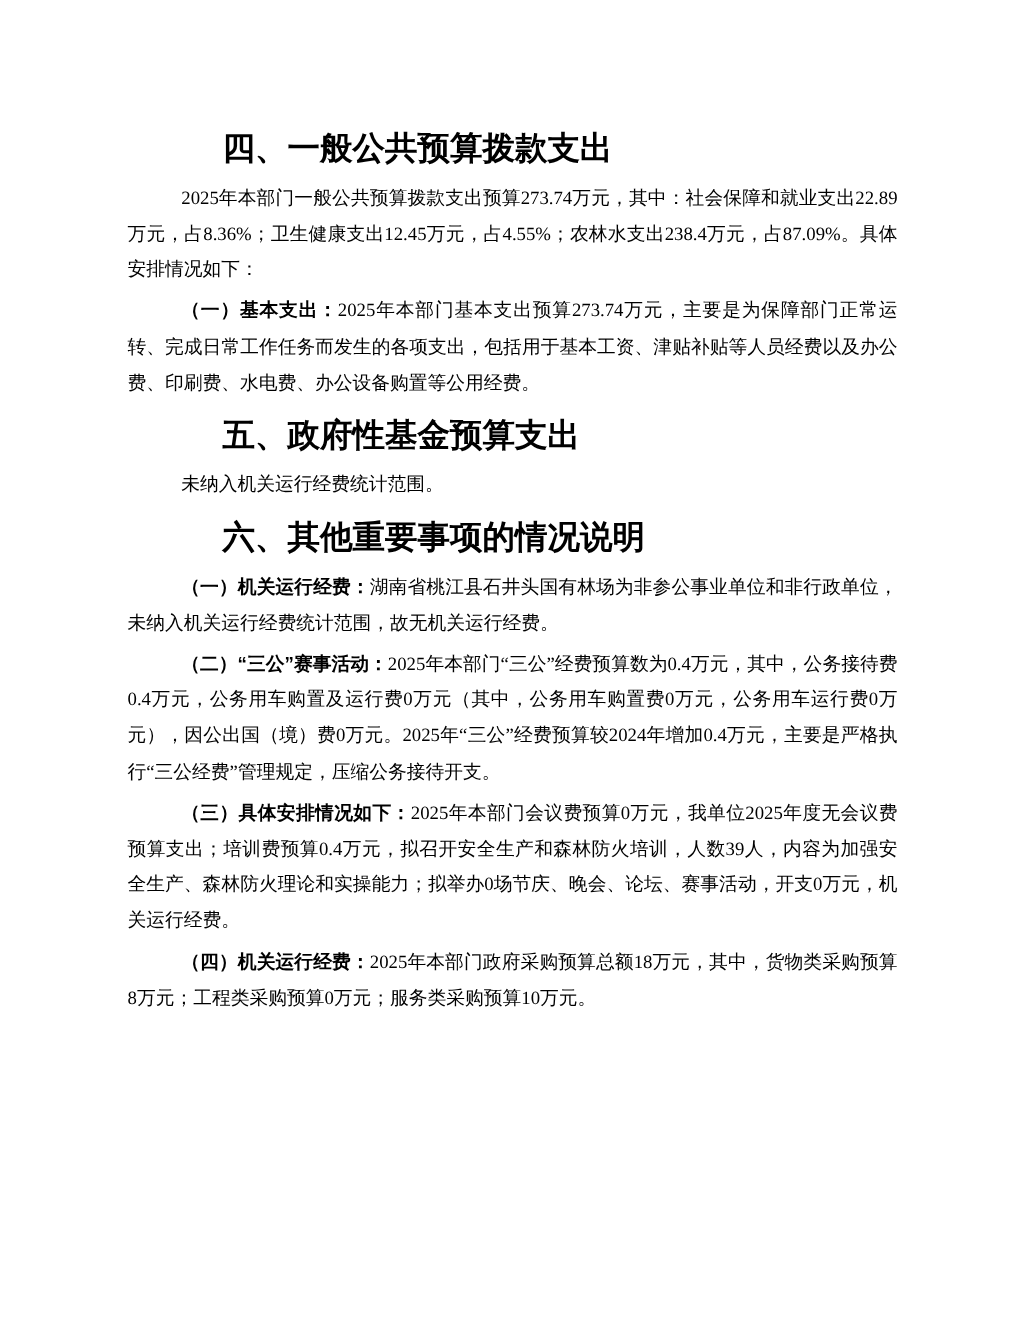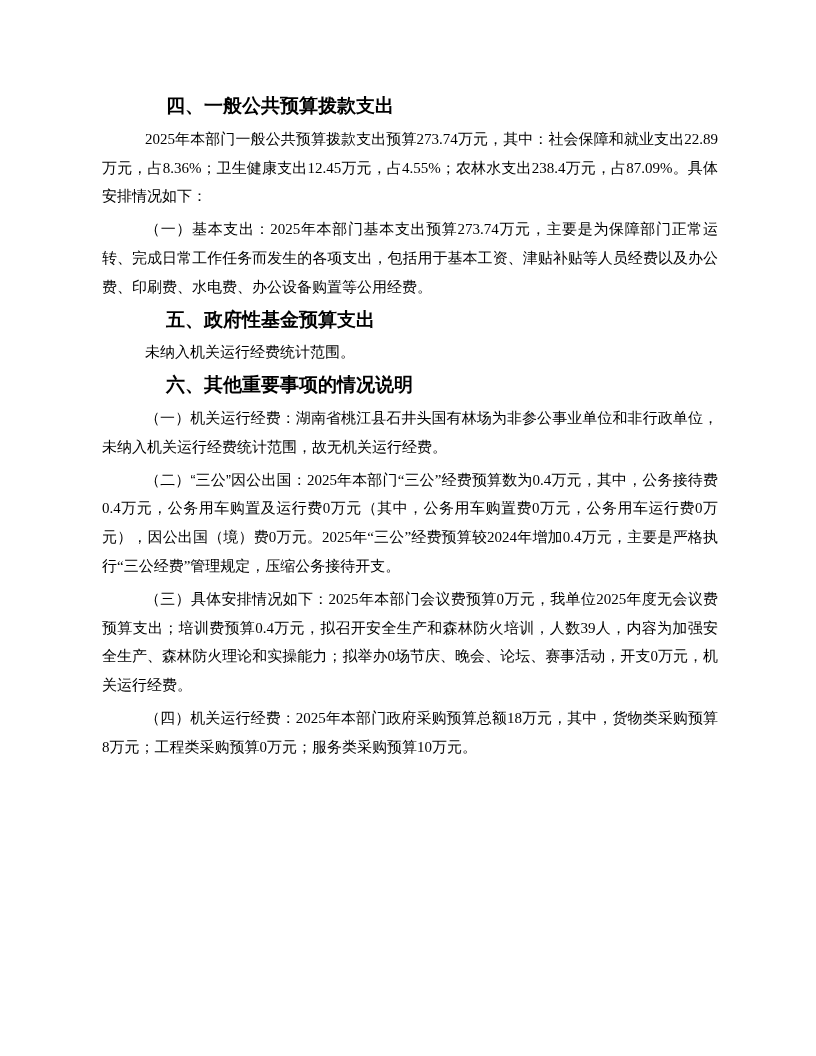--- a/index.html
+++ b/index.html
@@ -23,31 +23,31 @@
   .para {
     margin: 4px;
     font-family: "Liberation Serif", "DejaVu Serif", serif;
     font-size: 15px;
     line-height: 28.8px;
     text-align: justify;
     text-indent: 43px;
     word-break: break-all;
   }
   .heading {
-    margin: 0;
+    margin: 12px;
     font-family: "Liberation Sans", "DejaVu Sans", sans-serif;
     font-weight: 700;
-    font-size: 19px;
+    font-size: 26px;
     line-height: 28.8px;
     text-indent: 68px;
     text-align: left;
   }
   .para .label {
     font-family: "Liberation Sans", "DejaVu Sans", sans-serif;
-    font-weight: 400;
+    font-weight: 700;
   }
 </style>
 </head>
 <body>
 
 <div class="page">
   <div class="doc-body">
 
     <h2 class="heading">四、一般公共预算拨款支出</h2>
 
@@ -57,20 +57,20 @@
 
 
     <h2 class="heading">五、政府性基金预算支出</h2>
 
     <p class="para"><span>未纳入机关运行经费统计范围。</span></p>
 
     <h2 class="heading">六、其他重要事项的情况说明</h2>
 
     <p class="para"><span class="label">（一）机关运行经费：</span><span>湖南省桃江县石井头国有林场为非参公事业单位和非行政单位，未纳入机关运行经费统计范围，故无机关运行经费。</span></p>
 
-    <p class="para"><span class="label">（二）“三公”因公出国：</span><span>2025年本部门“三公”经费预算数为0.4万元，其中，公务接待费0.4万元，公务用车购置及运行费0万元（其中，公务用车购置费0万元，公务用车运行费0万元），因公出国（境）费0万元。2025年“三公”经费预算较2024年增加0.4万元，主要是严格执行“三公经费”管理规定，压缩公务接待开支。</span></p>
+    <p class="para"><span class="label">（二）“三公”赛事活动：</span><span>2025年本部门“三公”经费预算数为0.4万元，其中，公务接待费0.4万元，公务用车购置及运行费0万元（其中，公务用车购置费0万元，公务用车运行费0万元），因公出国（境）费0万元。2025年“三公”经费预算较2024年增加0.4万元，主要是严格执行“三公经费”管理规定，压缩公务接待开支。</span></p>
 
     <p class="para"><span class="label">（三）具体安排情况如下：</span><span>2025年本部门会议费预算0万元，我单位2025年度无会议费预算支出；培训费预算0.4万元，拟召开安全生产和森林防火培训，人数39人，内容为加强安全生产、森林防火理论和实操能力；拟举办0场节庆、晚会、论坛、赛事活动，开支0万元，机关运行经费。</span></p>
 
     <p class="para"><span class="label">（四）机关运行经费：</span><span>2025年本部门政府采购预算总额18万元，其中，货物类采购预算8万元；工程类采购预算0万元；服务类采购预算10万元。</span></p>
 
   </div>
 </div>
 
 </body></html>

